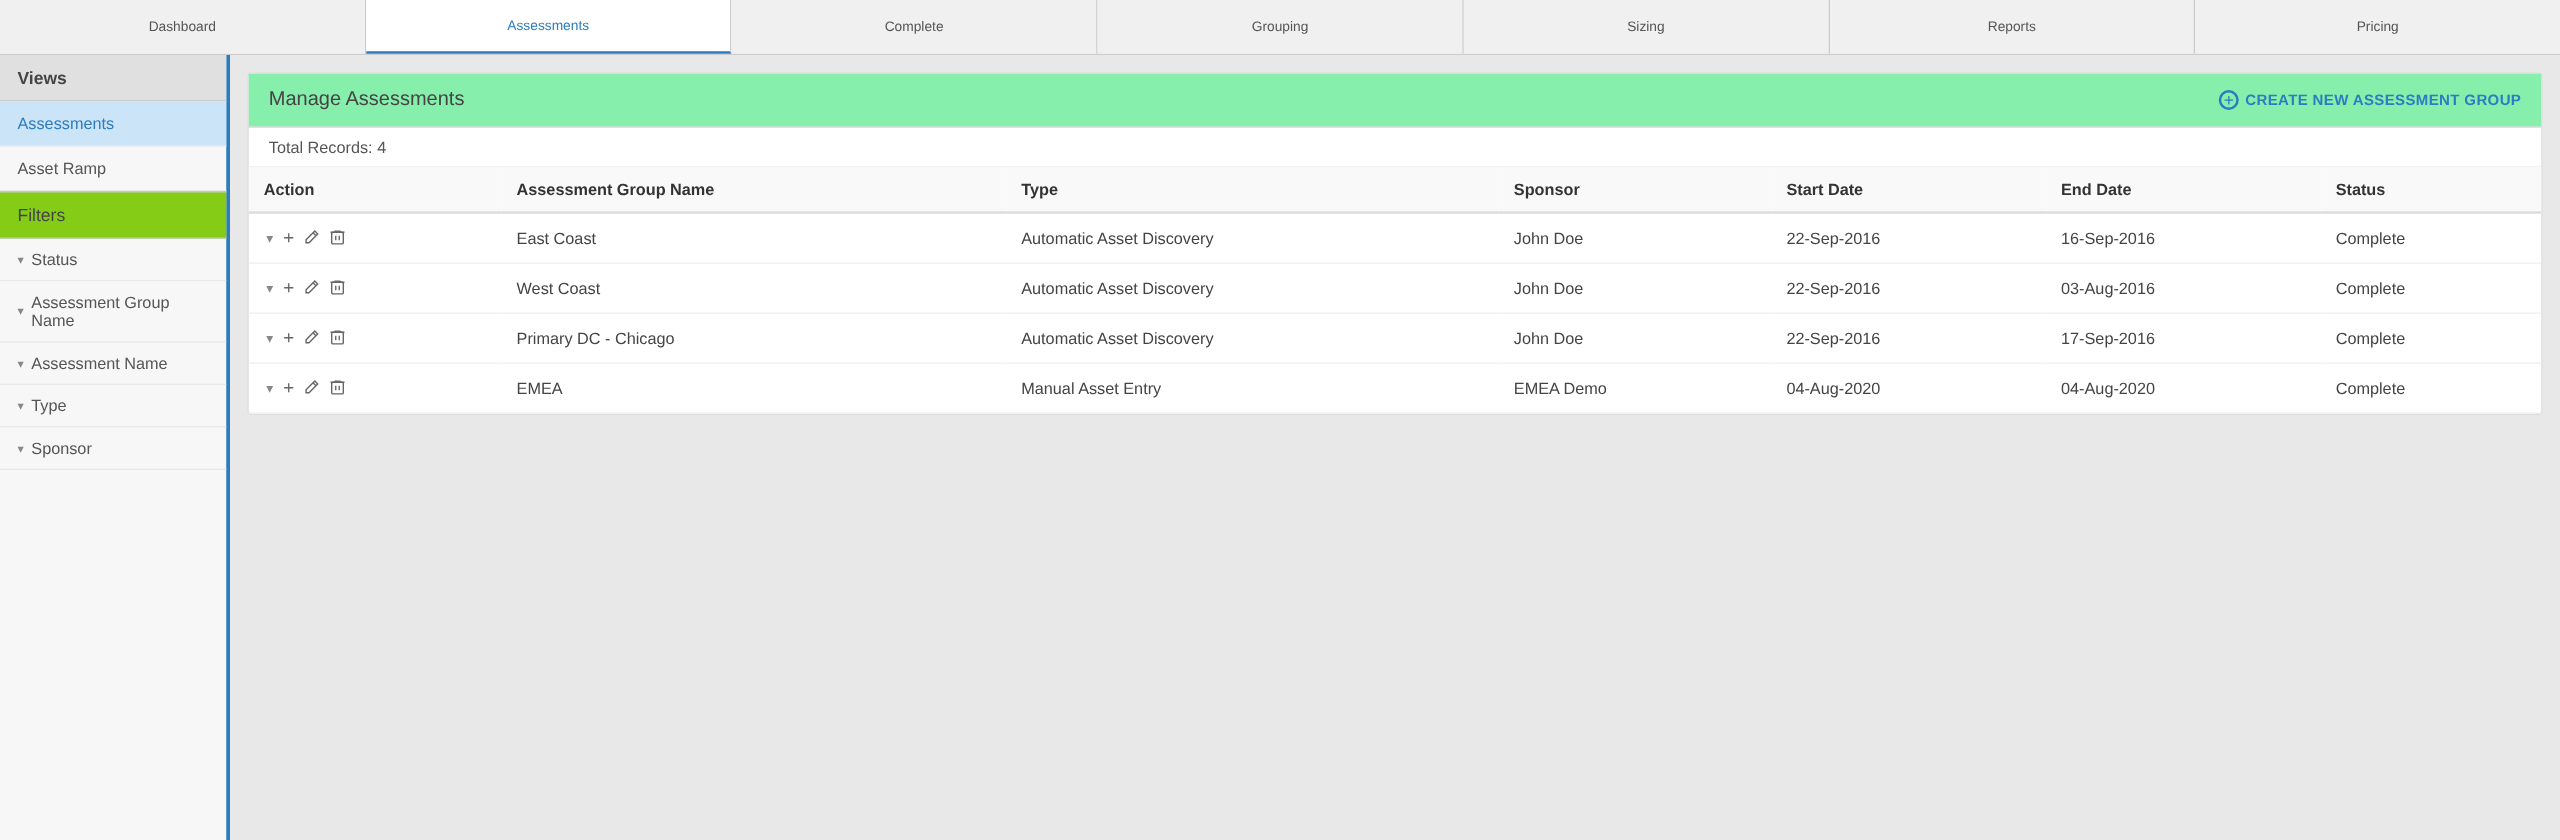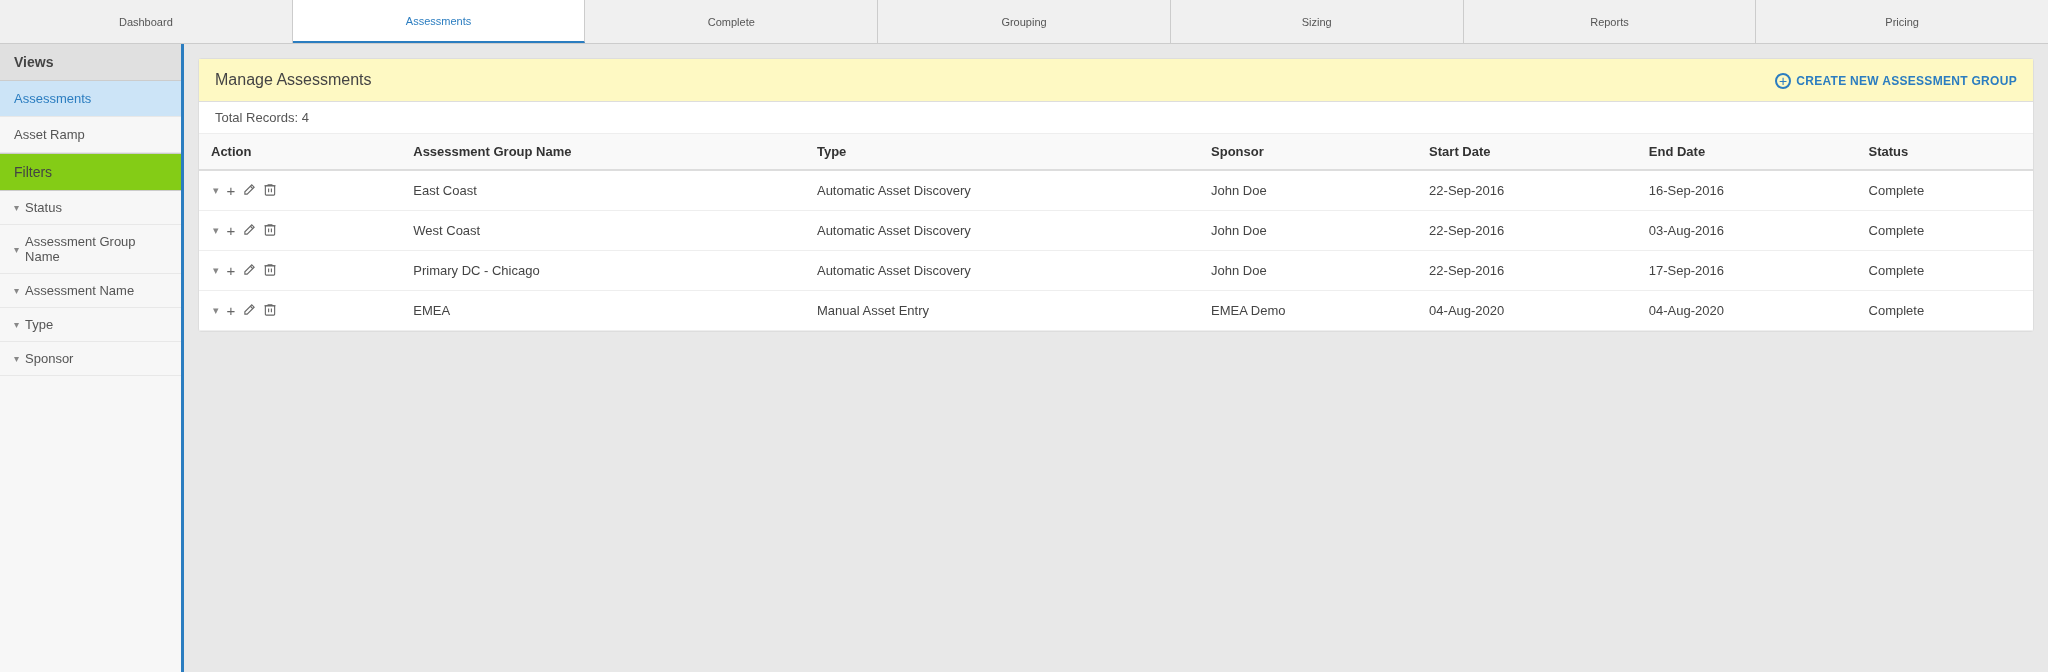--- a/index.html
+++ b/index.html
@@ -103,24 +103,24 @@
       padding: 14px;
       overflow: auto;
     }
     .content-panel {
       background: #fff;
       border: 1px solid #ddd;
       border-radius: 3px;
     }
     .panel-header {
       display: flex;
-      align-items: flex-end;
+      align-items: center;
       justify-content: space-between;
       padding: 12px 16px;
-      background: #fef9c3;
+      background: #86efac;
       border-bottom: 1px solid #ddd;
       gap: 16px;
     }
     .panel-title {
       font-size: 16px;
       font-weight: 400;
       color: #444;
     }
     .create-btn {
       display: flex;

